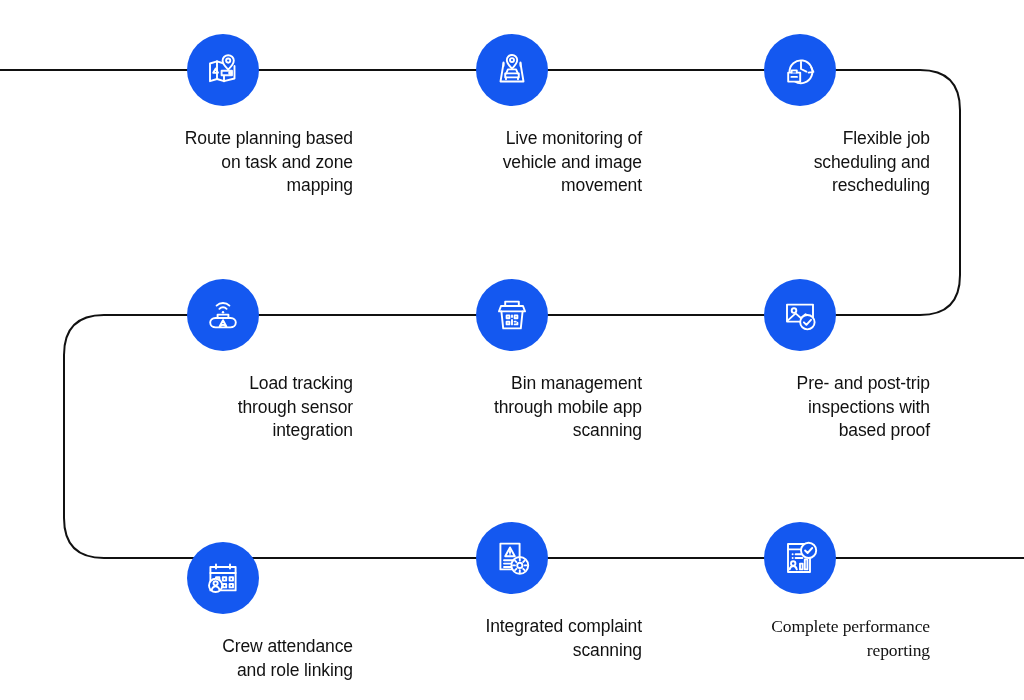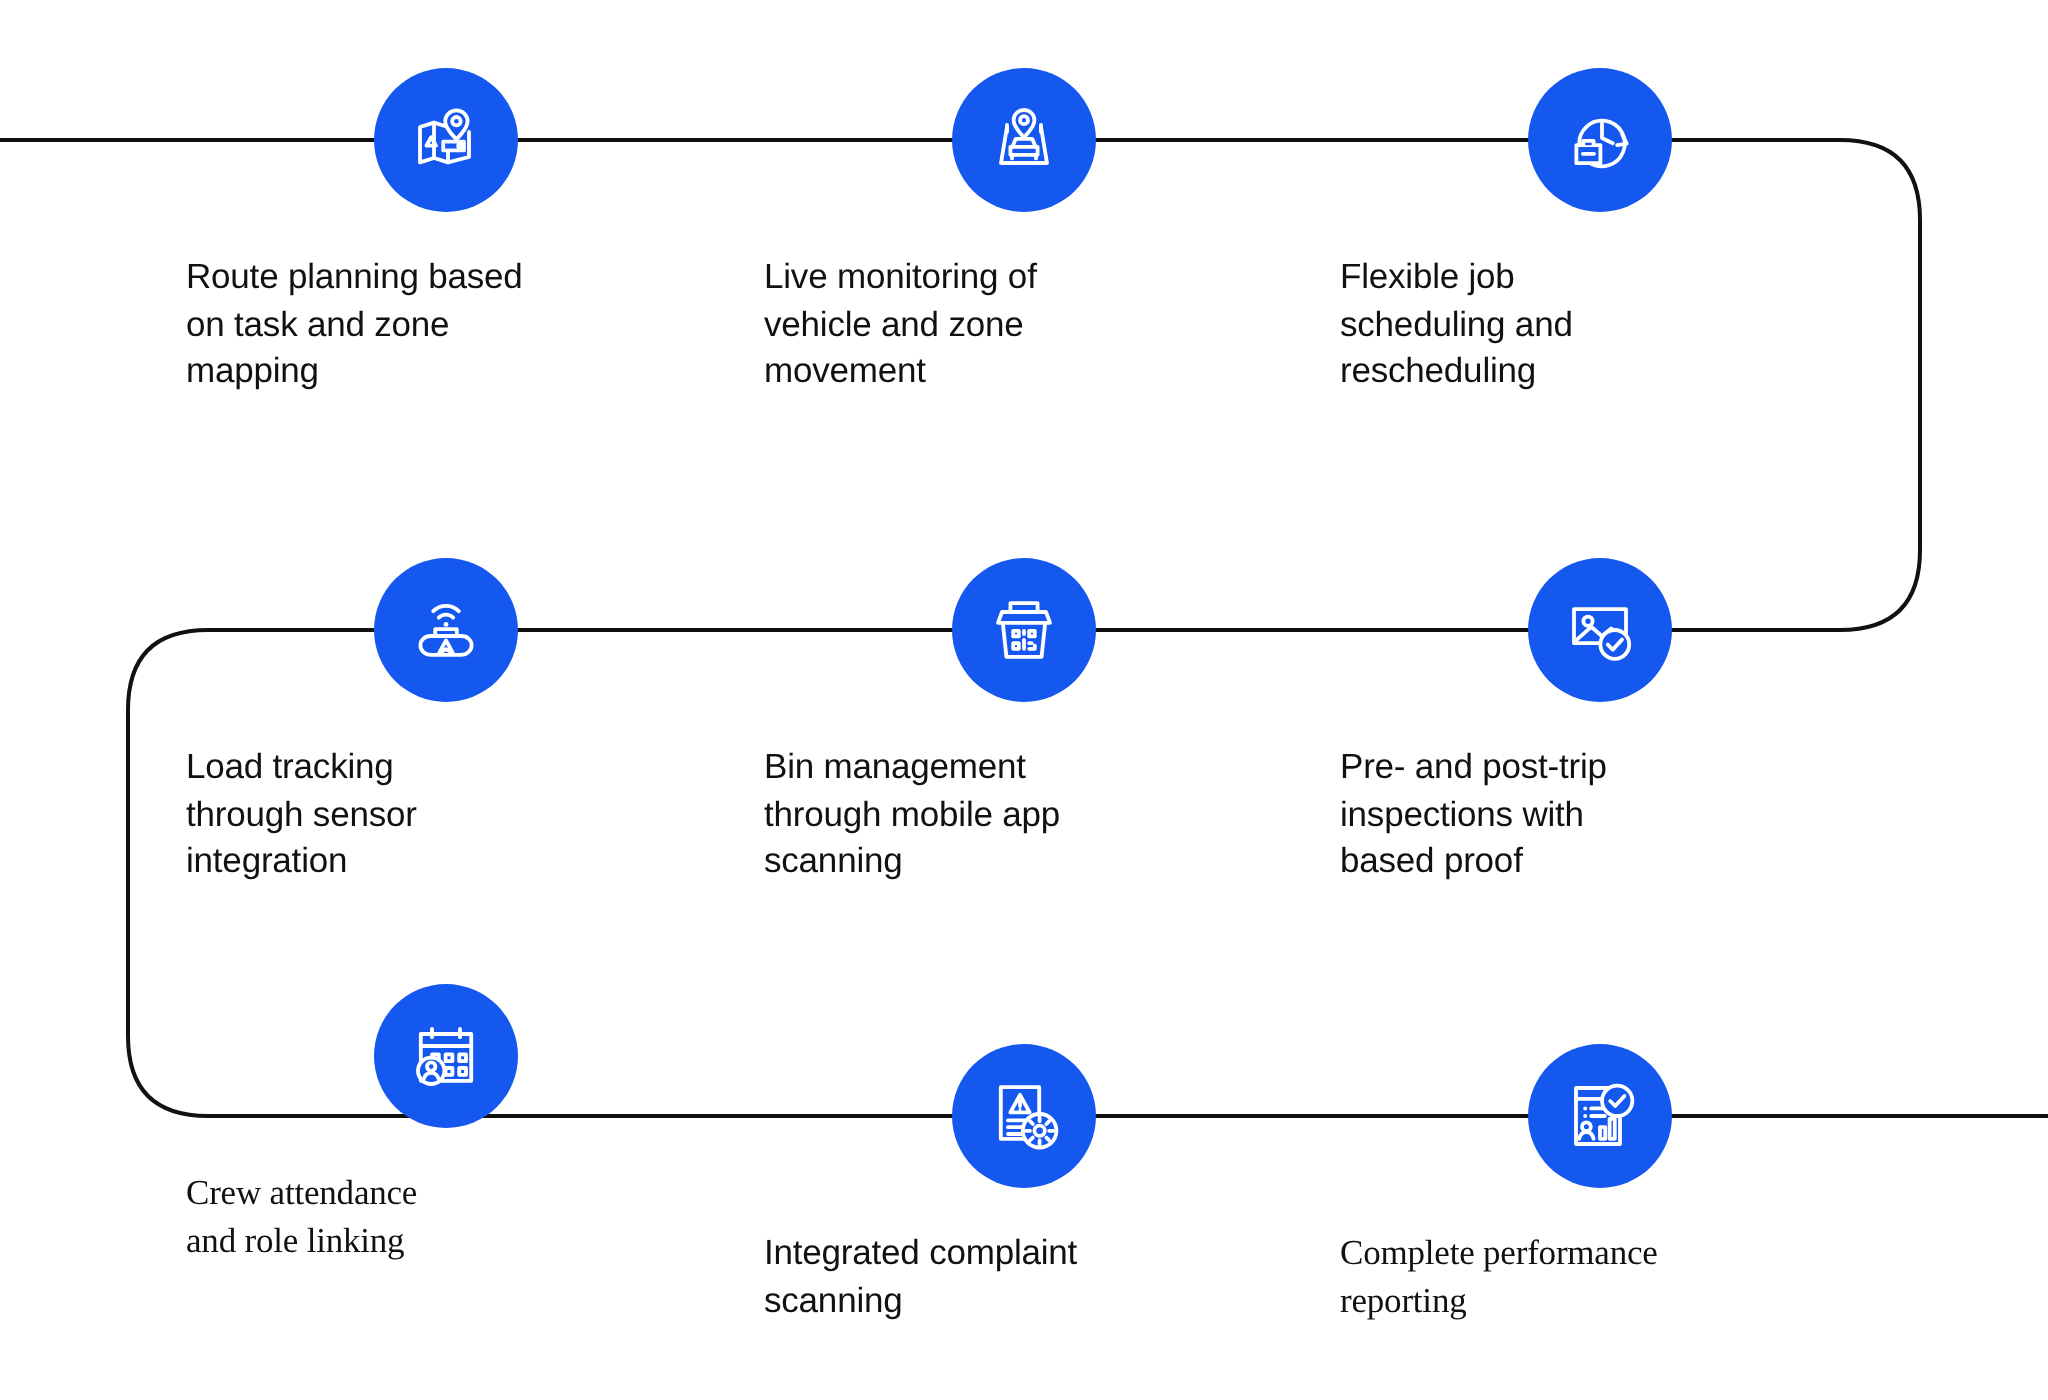--- a/index.html
+++ b/index.html
@@ -24,21 +24,21 @@
     left: 0;
     top: 0;
     width: 1024px;
     height: 700px;
     pointer-events: none;
   }
   .node {
     position: absolute;
     width: 260px;
     margin-left: -130px;
-    text-align: left;
+    text-align: right;
     z-index: 2;
   }
   .badge {
     width: 72px;
     height: 72px;
     border-radius: 50%;
     margin: 0 auto;
     display: flex;
     align-items: center;
     justify-content: center;
@@ -104,21 +104,21 @@
           <path d="M14 27.5 L14 29.2"></path>
           <path d="M26 27.5 L26 29.2"></path>
           <path d="M14.2 23.4 L15.9 19.4 L24.1 19.4 L25.8 23.4"></path>
           <path d="M13.2 23.4 L26.8 23.4 L26.8 27.4 L13.2 27.4 Z"></path>
           <path d="M20 5 C17.1 5 14.8 7.3 14.8 10.1 C14.8 13.6 20 18.6 20 18.6 C20 18.6 25.2 13.6 25.2 10.1 C25.2 7.3 22.9 5 20 5 Z" fill="#1458f0"></path>
           <circle cx="20" cy="10.1" r="2"></circle>
         </svg>
       </span>
     </div>
     <div class="caption">Live monitoring of
-vehicle and zone
+vehicle and image
 movement</div>
   </div>
 
   <div class="node r2" style="left:223px; top:279px;">
     <div class="badge" style="background:#1458f0;">
       <span>
         <svg width="40" height="40" viewBox="0 0 40 40" fill="none" stroke="#ffffff" stroke-width="1.9" stroke-linecap="round" stroke-linejoin="round">
           <path d="M13.6 10.6 A9 9 0 0 1 26.4 10.6"></path>
           <path d="M16.4 13.8 A5 5 0 0 1 23.6 13.8"></path>
           <circle cx="20" cy="17.2" r="1.2" fill="#ffffff" stroke="none"></circle>
@@ -184,21 +184,21 @@
           <circle cx="27.4" cy="27.2" r="7.2" fill="#1458f0"></circle>
           <path d="M23.9 27.3 L26.4 29.8 L31 24.8"></path>
         </svg>
       </span>
     </div>
     <div class="caption">Pre- and post-trip
 inspections with
 based proof</div>
   </div>
 
-  <div class="node r3" style="left:223px; top:492px;font-family:Liberation Serif, serif;">
+  <div class="node r3" style="left:223px; top:542px;">
     <div class="badge" style="background:#1458f0;">
       <span>
         <svg width="40" height="40" viewBox="0 0 40 40" fill="none" stroke="#ffffff" stroke-width="1.9" stroke-linecap="round" stroke-linejoin="round">
           <path d="M13 6.4 L13 10.6"></path>
           <path d="M27 6.4 L27 10.6"></path>
           <path d="M7.4 9 L32.6 9 L32.6 32.4 L7.4 32.4 Z"></path>
           <path d="M7.4 15 L32.6 15"></path>
           <path d="M13 19.2 L16.4 19.2 L16.4 22.6 L13 22.6 Z"></path>
           <path d="M19.8 19.2 L23.2 19.2 L23.2 22.6 L19.8 22.6 Z"></path>
           <path d="M26.6 19.2 L30 19.2 L30 22.6 L26.6 22.6 Z"></path>

